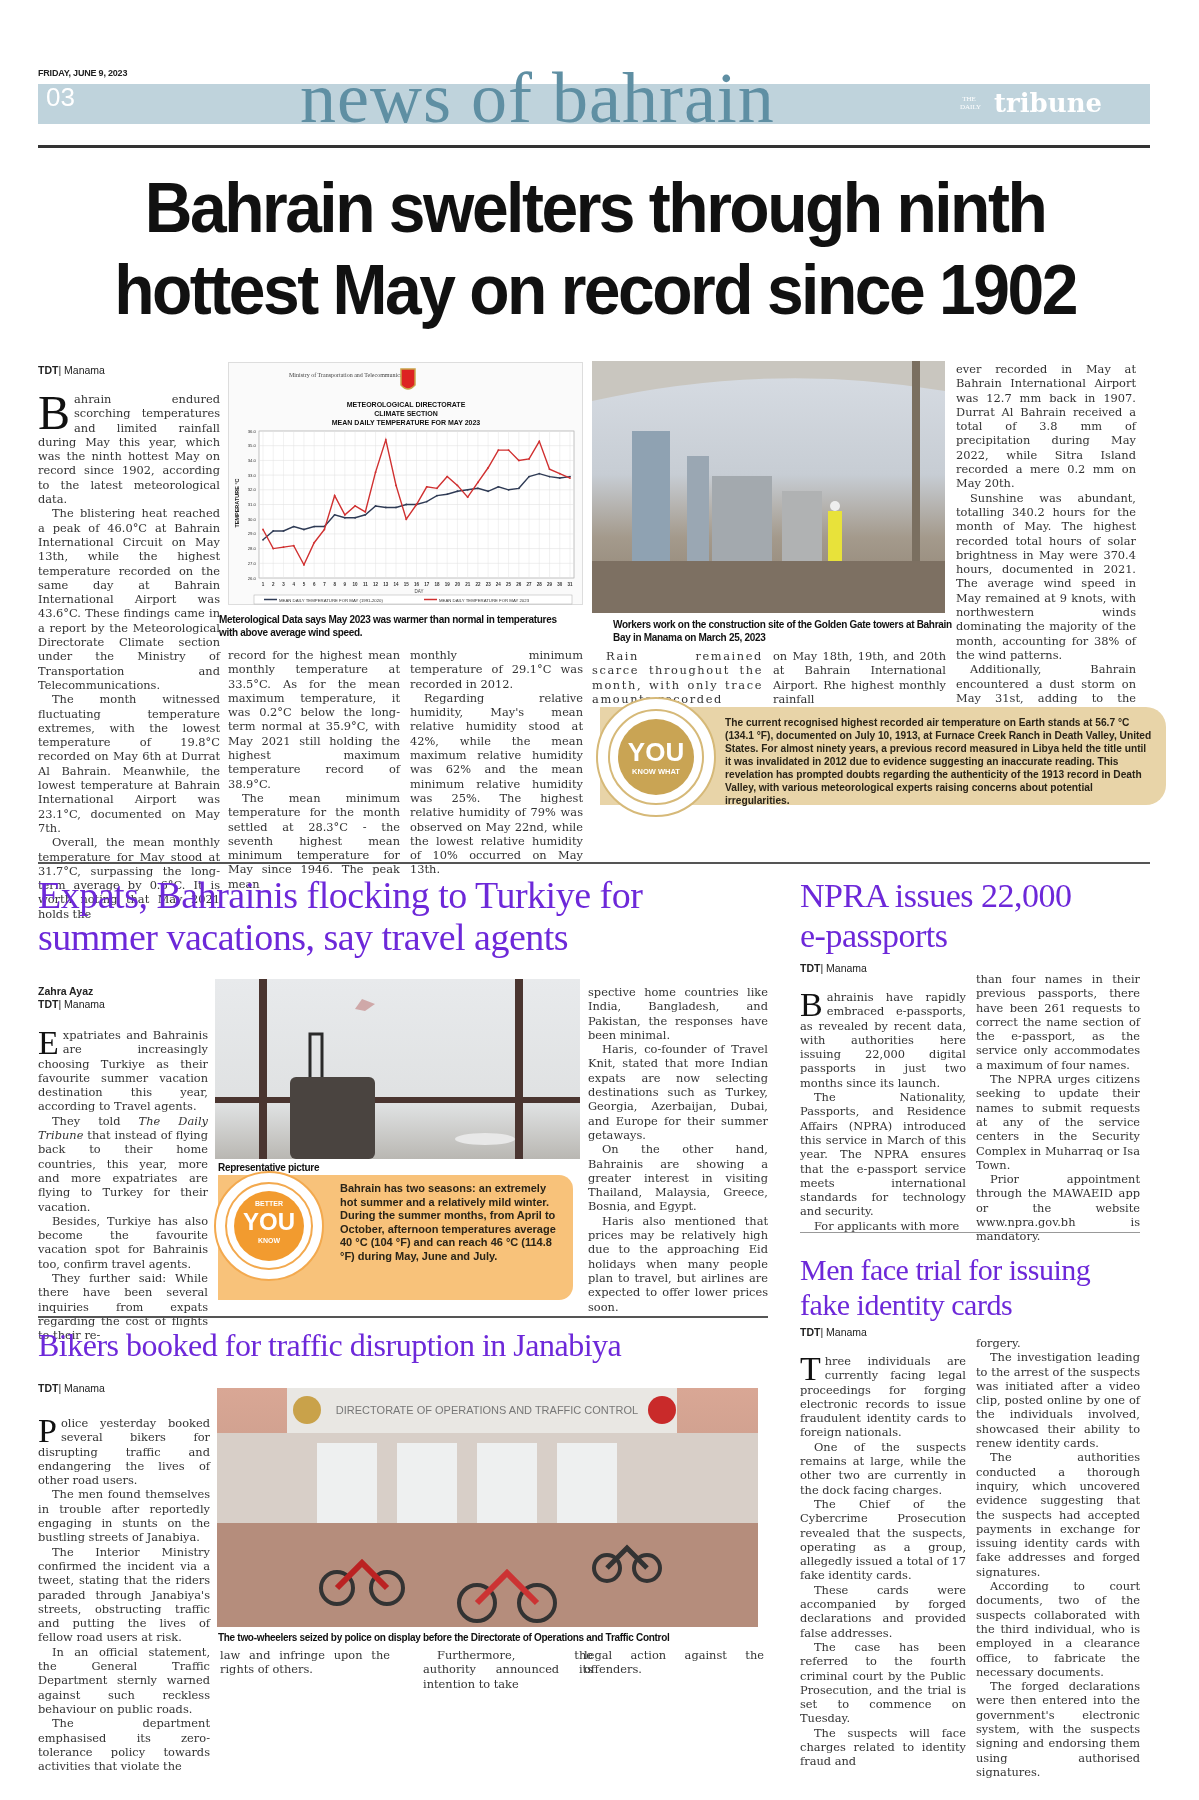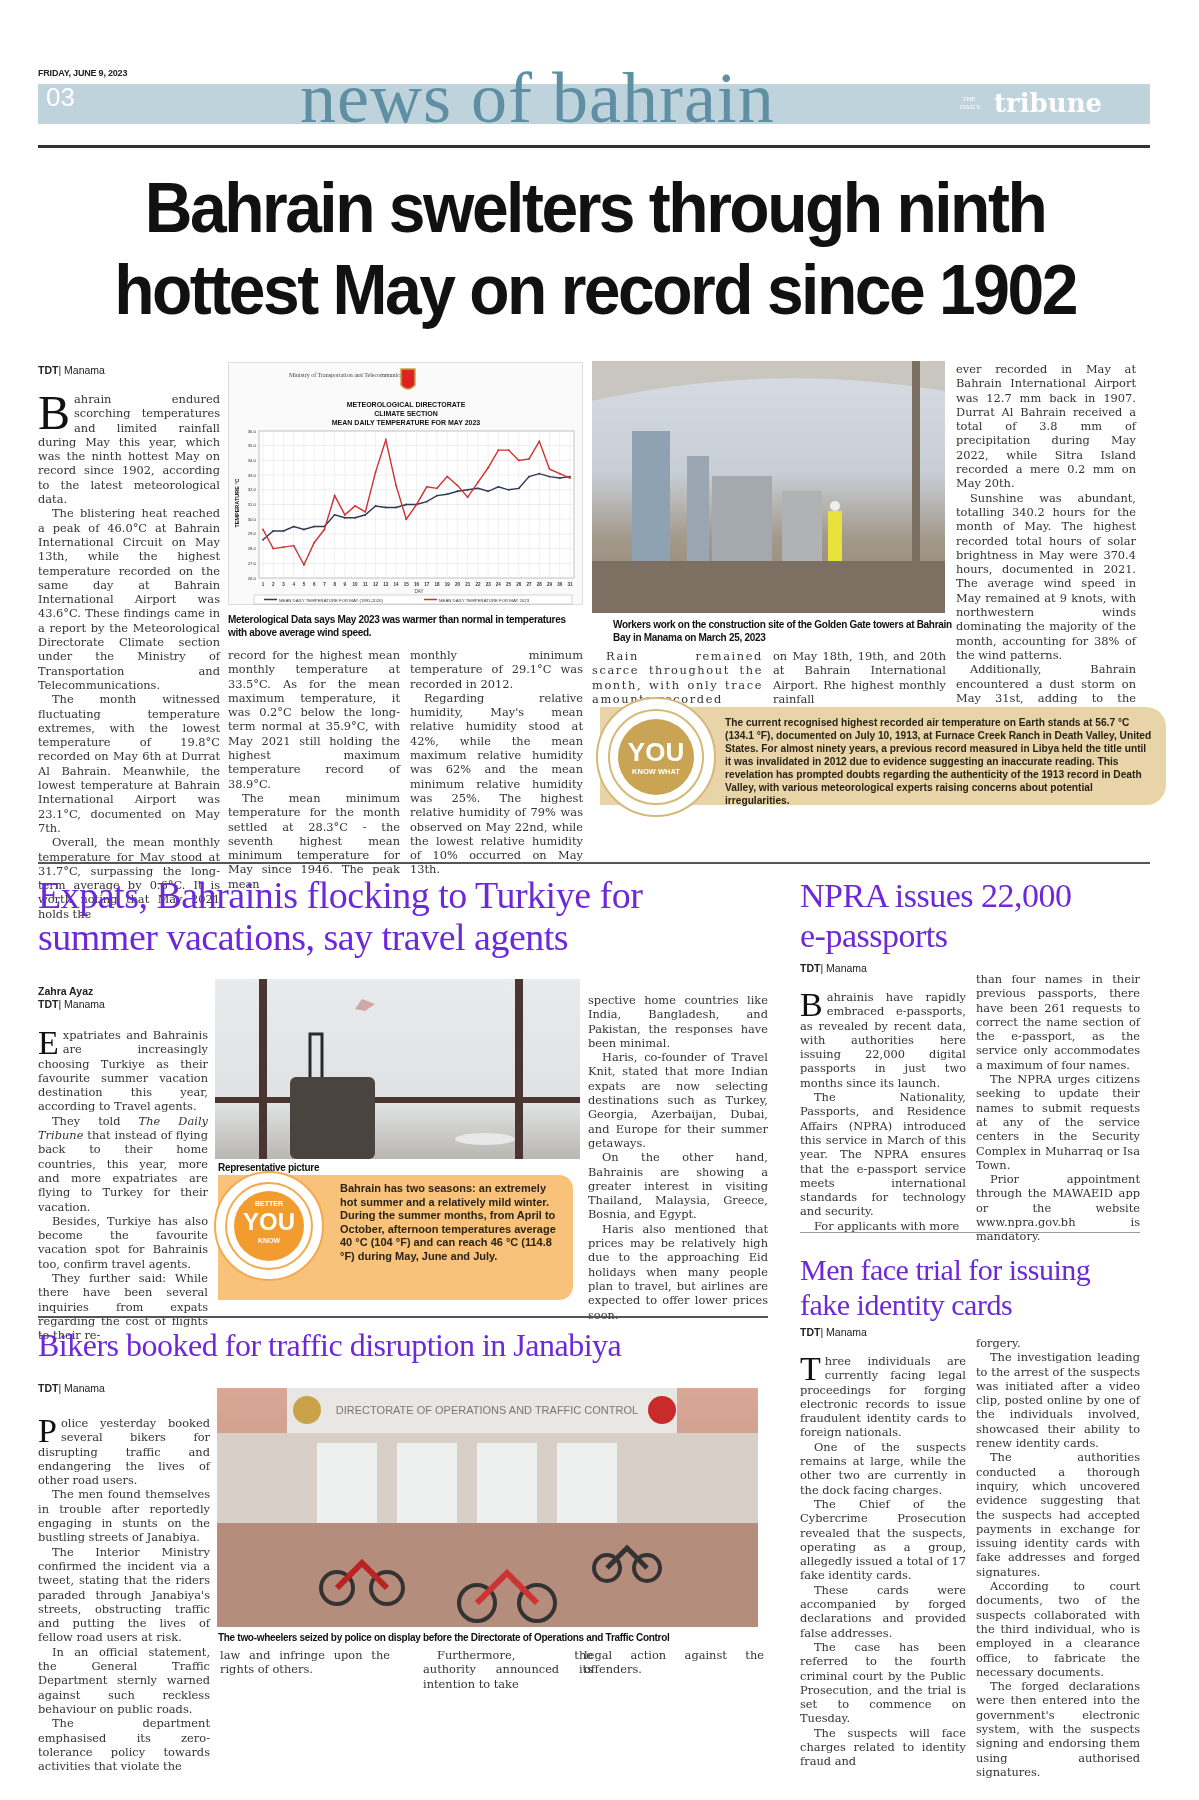--- a/index.html
+++ b/index.html
@@ -247,21 +247,21 @@
       </g>
     <text x="10" y="140" font-size="5.5" font-weight="bold" fill="#222" transform="rotate(-90 10 140)" text-anchor="middle" font-family="Liberation Sans, sans-serif">TEMPERATURE °C</text>
     <text x="190" y="230" font-size="4.5" fill="#444" text-anchor="middle" font-family="Liberation Sans, sans-serif">DAY</text>
     <rect x="25" y="232" width="318" height="9" fill="#fff" stroke="#aaa" stroke-width="0.5"></rect>
     <line x1="35" y1="236.5" x2="48" y2="236.5" stroke="#2f3b55" stroke-width="1.5"></line>
     <text x="50" y="238.5" font-size="4.3" fill="#333" font-family="Liberation Sans, sans-serif">MEAN DAILY TEMPERATURE FOR MAY (1991-2020)</text>
     <line x1="195" y1="236.5" x2="208" y2="236.5" stroke="#d03030" stroke-width="1.5"></line>
     <text x="210" y="238.5" font-size="4.3" fill="#333" font-family="Liberation Sans, sans-serif">MEAN DAILY TEMPERATURE FOR MAY 2023</text>
   </svg>
 </div>
-<div class="abs caption" style="left:228px;top:614px;width:355px;">Meterological Data says May 2023 was warmer than normal in temperatures with above average wind speed.</div>
+<div class="abs caption" style="left:219px;top:614px;width:355px;">Meterological Data says May 2023 was warmer than normal in temperatures with above average wind speed.</div>
 
 <div class="abs col" style="left:228px;top:648px;width:172px;">
   <p class="first">record for the highest mean monthly temperature at 33.5°C. As for the mean maximum temperature, it was 0.2°C below the long-term normal at 35.9°C, with May 2021 still holding the highest maximum temperature record of 38.9°C.</p>
   <p>The mean minimum temperature for the month settled at 28.3°C - the seventh highest mean minimum temperature for May since 1946. The peak mean</p>
 </div>
 <div class="abs col" style="left:410px;top:648px;width:173px;">
   <p class="first">monthly minimum temperature of 29.1°C was recorded in 2012.</p>
   <p>Regarding relative humidity, May's mean relative humidity stood at 42%, while the mean maximum relative humidity was 62% and the mean minimum relative humidity was 25%. The highest relative humidity of 79% was observed on May 22nd, while the lowest relative humidity of 10% occurred on May 13th.</p>
 </div>
 
@@ -334,21 +334,21 @@
 <div class="abs fact-orange"></div>
 <div class="abs" style="left:214px;top:1171px;width:110px;height:110px;border-radius:50%;border:2px solid #f3a94e;background:#fff;">
   <div style="position:absolute;left:9px;top:9px;width:88px;height:88px;border-radius:50%;border:2px solid #f3a94e;"></div>
   <div style="position:absolute;left:18px;top:18px;width:70px;height:70px;border-radius:50%;background:#f29b2f;"></div>
   <div class="sans" style="position:absolute;left:0;top:27px;width:106px;text-align:center;color:#fff;font-weight:bold;font-size:7px;">BETTER</div>
   <div class="sans" style="position:absolute;left:0;top:36px;width:106px;text-align:center;color:#fff;font-weight:bold;font-size:24px;line-height:26px;">YOU</div>
   <div class="sans" style="position:absolute;left:0;top:64px;width:106px;text-align:center;color:#fff;font-weight:bold;font-size:7px;">KNOW</div>
 </div>
 <div class="abs fact-text" style="left:340px;top:1182px;width:225px;font-size:11px;line-height:13.5px;">Bahrain has two seasons: an extremely hot summer and a relatively mild winter. During the summer months, from April to October, afternoon temperatures average 40 °C (104 °F) and can reach 46 °C (114.8 °F) during May, June and July.</div>
 
-<div class="abs col" style="left:588px;top:985px;width:180px;margin-top:8px;">
+<div class="abs col" style="left:588px;top:985px;width:180px;">
   <p class="first">spective home countries like India, Bangladesh, and Pakistan, the responses have been minimal.</p>
   <p>Haris, co-founder of Travel Knit, stated that more Indian expats are now selecting destinations such as Turkey, Georgia, Azerbaijan, Dubai, and Europe for their summer getaways.</p>
   <p>On the other hand, Bahrainis are showing a greater interest in visiting Thailand, Malaysia, Greece, Bosnia, and Egypt.</p>
   <p>Haris also mentioned that prices may be relatively high due to the approaching Eid holidays when many people plan to travel, but airlines are expected to offer lower prices soon.</p>
 </div>
 
 <div class="abs h2" style="left:800px;top:876px;width:340px;font-size:34px;line-height:40px;">
   <div>NPRA issues 22,000</div>
   <div>e-passports</div>
 </div>

